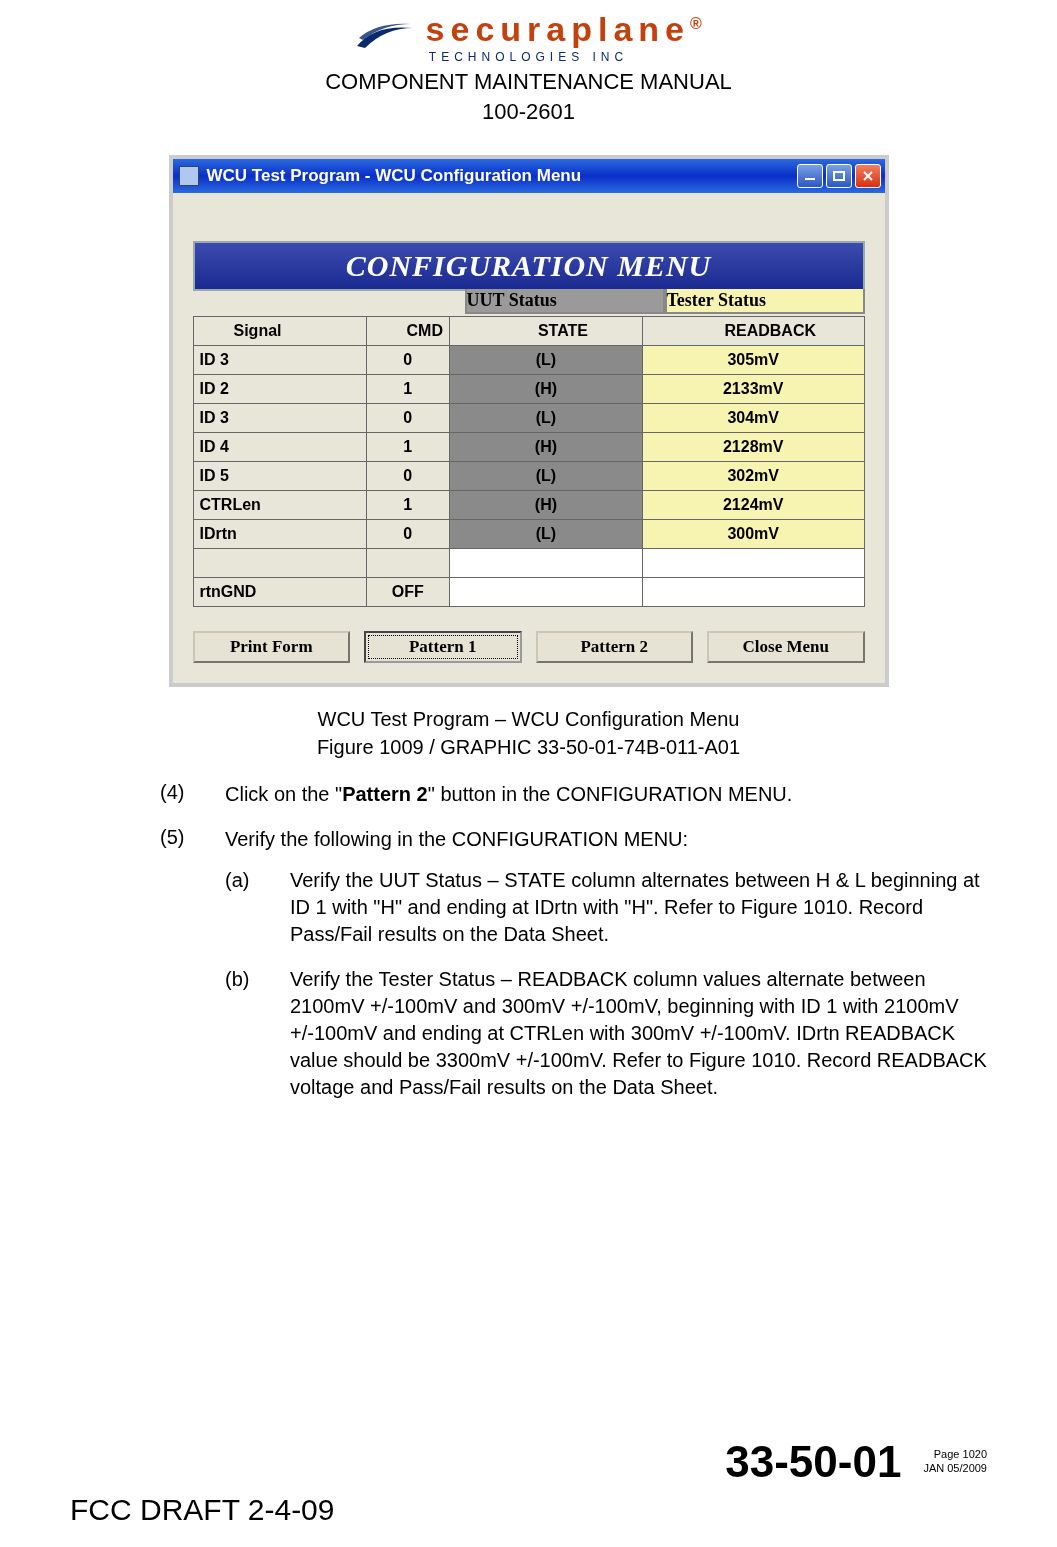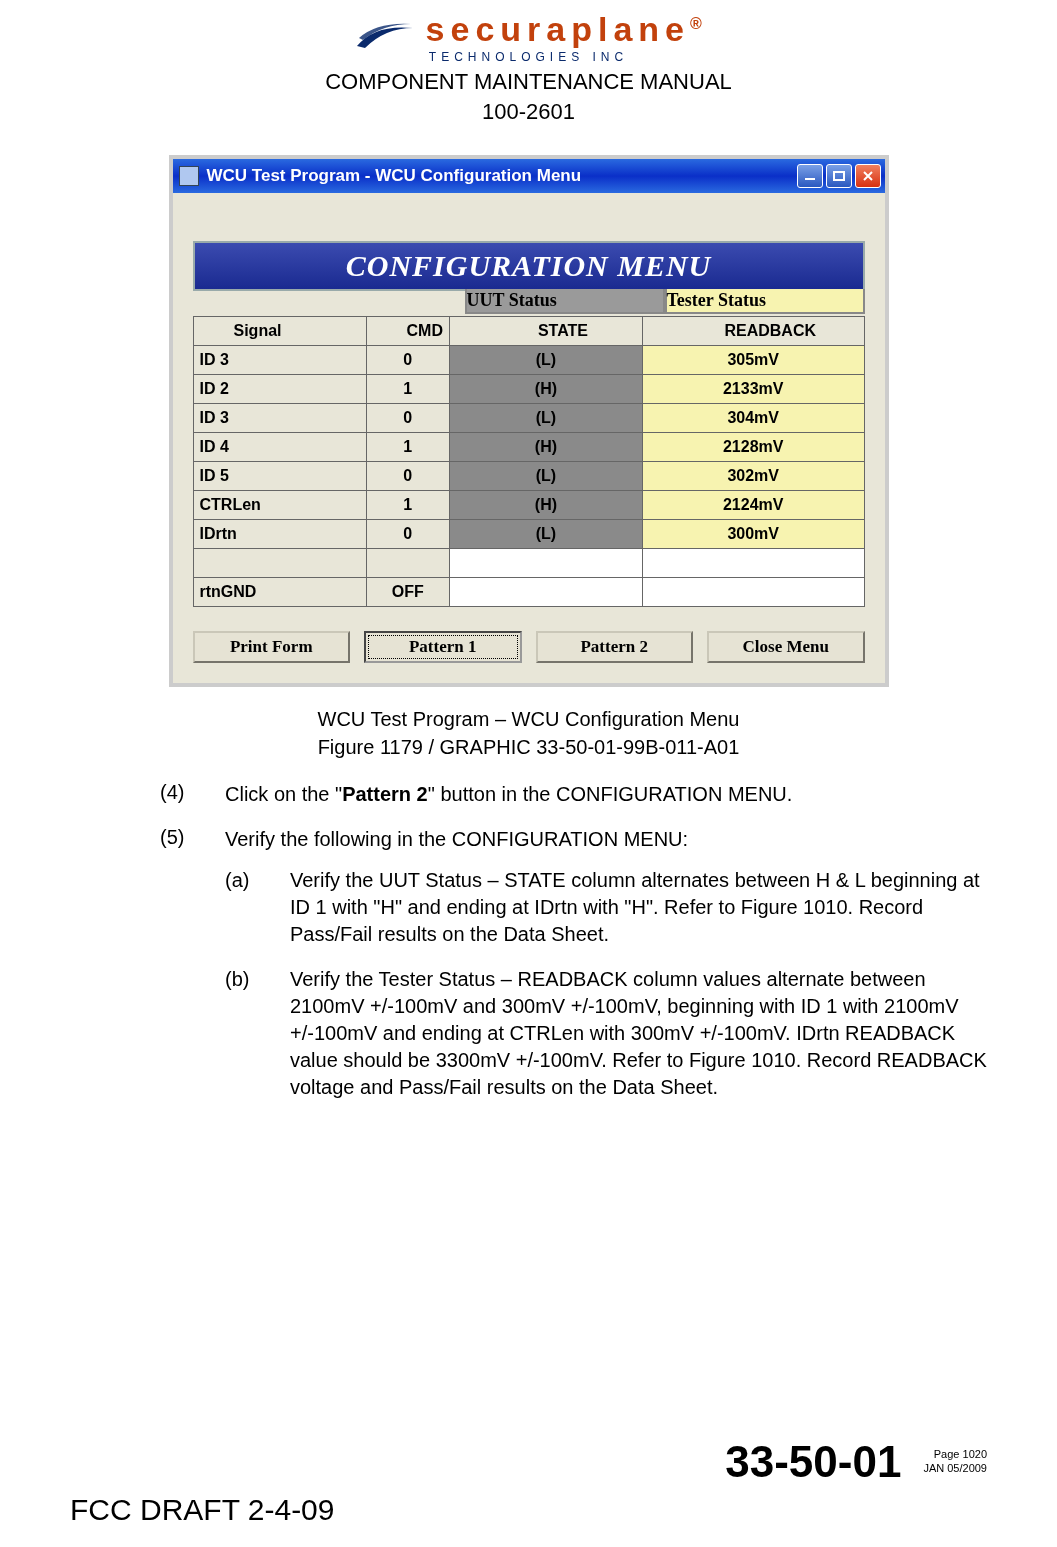--- a/index.html
+++ b/index.html
@@ -322,21 +322,21 @@
         <div class="win-button">Print Form</div>
         <div class="win-button focused">Pattern 1</div>
         <div class="win-button">Pattern 2</div>
         <div class="win-button">Close Menu</div>
       </div>
     </div>
   </div>
 
   <div class="caption">
     <div>WCU Test Program – WCU Configuration Menu</div>
-    <div>Figure 1179 / GRAPHIC 33-50-01-99B-011-A01</div>
+    <div>Figure 1009 / GRAPHIC 33-50-01-74B-011-A01</div>
   </div>
 
   <div class="steps">
     <div class="step">
       <div class="step-num">(4)</div>
       <div class="step-body">
         <span>Click on the "</span><b>Pattern 2</b><span>" button in the CONFIGURATION MENU.</span>
       </div>
     </div>
 

